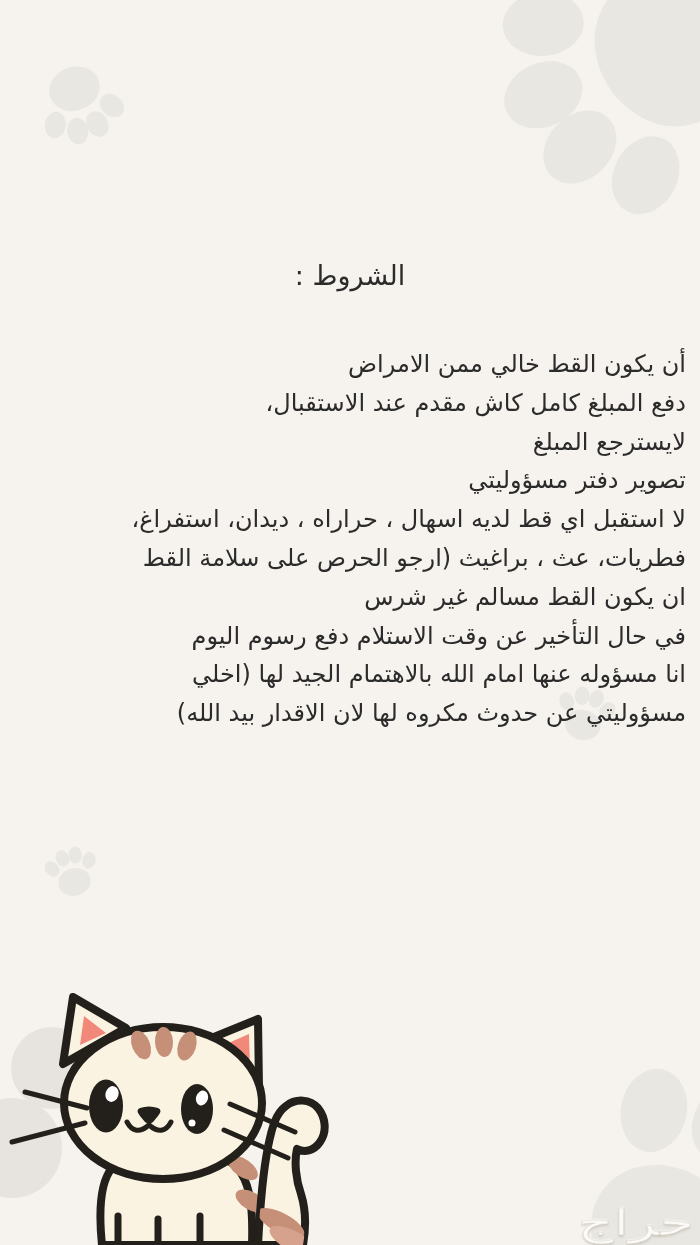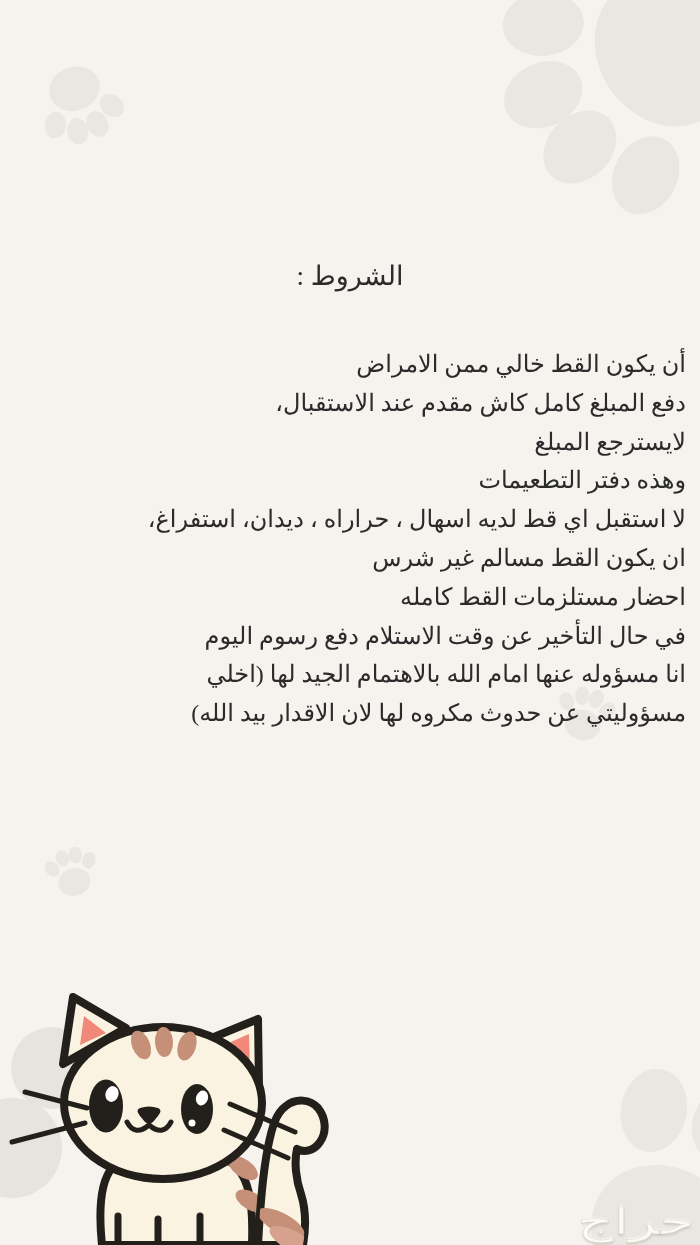--- a/index.html
+++ b/index.html
@@ -4,21 +4,21 @@
 <style>
   :root{
     --bg:#f6f3ee; --paw:#e9e7e2; --ink:#2b2b2b; --outline:#23201c;
     --cat-body:#faf3e1; --cat-stripe:#c69078; --cat-stripe-light:#d7a28d;
     --cat-ear:#f1887a; --shadow:#e7e4df; --wm:#fdfcf9;
   }
   html,body{margin:0;padding:0;}
   body{font-family:"DejaVu Sans",sans-serif;background:#dddddd;}
   .canvas{
     position:relative;width:700px;height:1245px;margin:0 auto;
-    background:var(--bg);overflow:hidden;font-family:Liberation Serif, serif;
+    background:var(--bg);overflow:hidden;
   }
   .bg-paws{position:absolute;left:0;top:0;}
   .title{
     position:absolute;top:260px;left:0;right:0;text-align:center;
     direction:rtl;font-size:27px;color:var(--ink);font-weight:400;
   }
   .lines{
     position:absolute;top:345px;left:14px;right:14px;direction:rtl;
     text-align:center;font-size:24px;line-height:38.8px;color:var(--ink);
   }
@@ -55,24 +55,24 @@
       <use href="#paw" transform="translate(700,1200) rotate(40) scale(3) translate(-50,-50)"></use>
     </g>
   </svg>
 
   <div class="title">الشروط :</div>
 
   <div class="lines">
     <div class="line">أن يكون القط خالي ممن الامراض</div>
     <div class="line">دفع المبلغ كامل كاش مقدم عند الاستقبال،</div>
     <div class="line">لايسترجع المبلغ</div>
-    <div class="line">وهذه دفتر التطعيمات</div>
+    <div class="line">تصوير دفتر مسؤوليتي</div>
     <div class="line">لا استقبل اي قط لديه اسهال ، حراراه ، ديدان، استفراغ،</div>
+    <div class="line">فطريات، عث ، براغيث (ارجو الحرص على سلامة القط</div>
     <div class="line">ان يكون القط مسالم غير شرس</div>
-    <div class="line">احضار مستلزمات القط كامله</div>
     <div class="line">في حال التأخير عن وقت الاستلام دفع رسوم اليوم</div>
     <div class="line">انا مسؤوله عنها امام الله بالاهتمام الجيد لها (اخلي</div>
     <div class="line">مسؤوليتي عن حدوث مكروه لها لان الاقدار بيد الله)</div>
   </div>
 
   <svg class="cat" width="340" height="263" viewBox="0 0 340 263" aria-hidden="true">
     <defs>
       <clipPath id="tailclip">
         <path d="M 258 263 C 260 225 262 195 268 165 C 272 145 276 131 286 124
                  C 296 116 310 117 318 126 C 326 136 327 150 320 160

